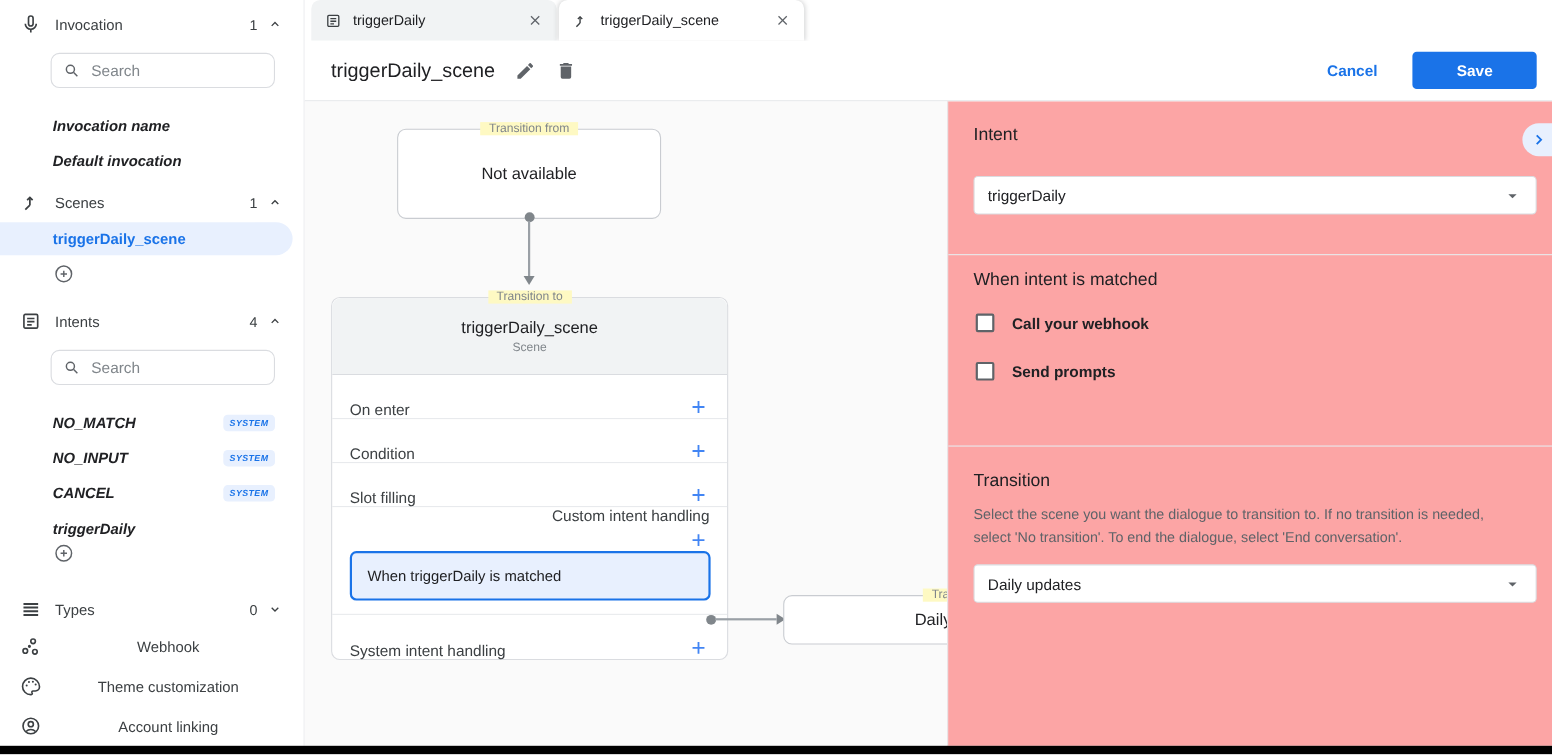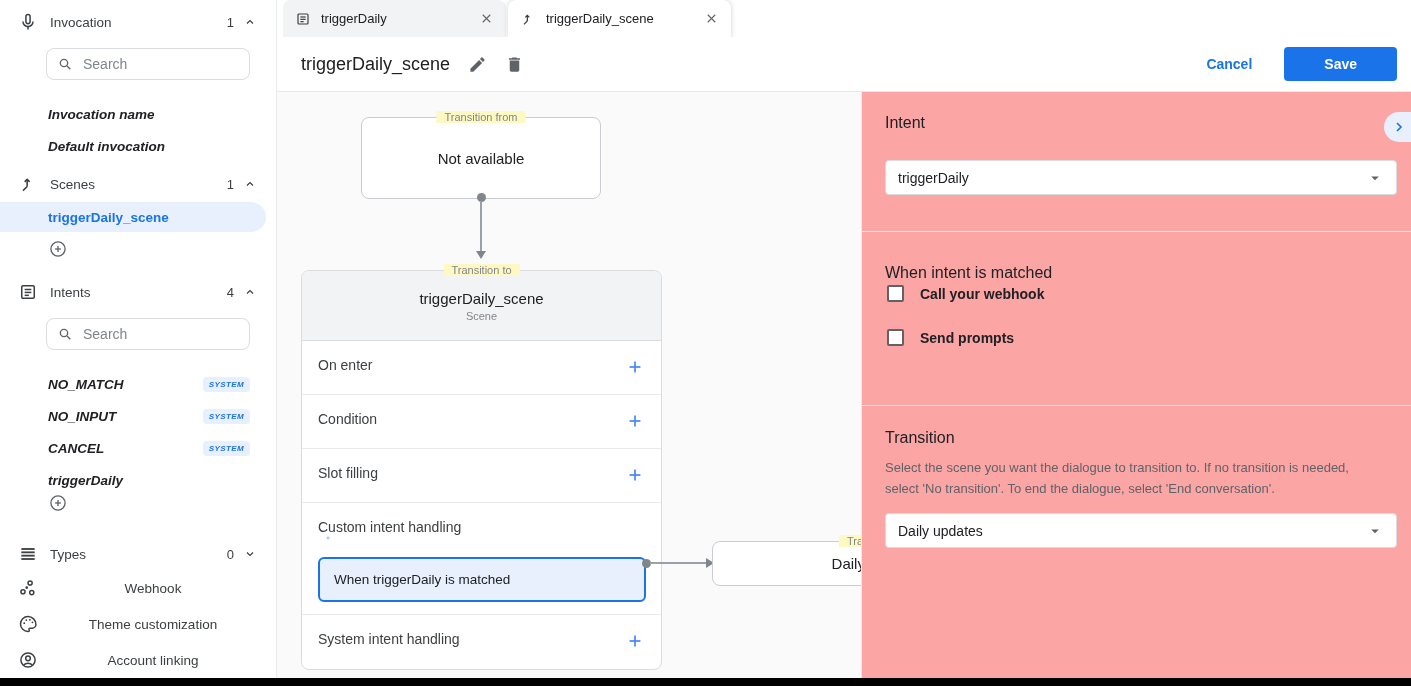--- a/index.html
+++ b/index.html
@@ -55,21 +55,21 @@
   .dot { position:absolute; width:9px; height:9px; border-radius:50%; background:#80868b; }
   .vline { position:absolute; width:1.5px; background:#9aa0a6; }
   .hline { position:absolute; height:1.5px; background:#9aa0a6; }
   .arrow-down { position:absolute; width:0; height:0; border-left:5px solid transparent; border-right:5px solid transparent; border-top:8px solid #80868b; }
   .arrow-right { position:absolute; width:0; height:0; border-top:5px solid transparent; border-bottom:5px solid transparent; border-left:8px solid #80868b; }
 
   #scene-card { position:absolute; left:24px; top:178px; width:361px; background:#fff; border:1px solid #dadce0; border-radius:8px; }
   #scene-card .card-header { height:70px; background:#f1f3f4; border-bottom:1px solid #dadce0; border-radius:8px 8px 0 0; display:flex; flex-direction:column; align-items:center; justify-content:center; gap:3px; }
   #scene-card .card-title { font-size:15px; color:#202124; }
   #scene-card .card-subtitle { font-size:11px; color:#80868b; }
-  .scene-row { display:flex; align-items:flex-start; height:54px; padding:16px 16px; border-bottom:1px solid #e8eaed; cursor:pointer; }
+  .scene-row { display:flex; align-items:flex-end; height:40px; padding:0 16px; border-bottom:1px solid #e8eaed; cursor:pointer; }
   .scene-row .rlabel { font-size:14px; color:#3c4043; flex:1; }
   .scene-row .add { width:20px; height:20px; color:#4285f4; cursor:pointer; }
   .handler-wrap { border-bottom:1px solid #e8eaed; }
   .handler-wrap .scene-row { border-bottom:none;flex-direction:column; }
   #selected-handler { margin:0 15px 12px 16px; height:45px; background:#e8f0fe; border:2px solid #1a73e8; border-radius:6px; display:flex; align-items:center; padding:0 14px; font-size:13.5px; color:#202124; cursor:pointer; }
   .scene-row.last { border-bottom:none; }
 
   #target-box { position:absolute; left:435px; top:449px; width:330px; height:45px; background:#fff; border:1px solid #c9ccd1; border-radius:8px; display:flex; align-items:center; justify-content:center; cursor:pointer; }
   #target-box .content { font-size:15px; color:#202124; }
 
@@ -366,21 +366,21 @@
 
         <div class="select" style="top:68px">
           <span class="sval">triggerDaily</span>
           <svg class="caret" viewBox="0 0 24 24" fill="#5f6368">
               <path d="M7 10l5 5 5-5z"></path>
             </svg>
         </div>
 
         <div class="pdivider" style="top:139px"></div>
 
-        <div class="panel-h" style="top:172px">When intent is matched</div>
+        <div class="panel-h" style="top:154px">When intent is matched</div>
 
         <div class="chk-row" style="top:193px">
           <span class="chk"></span>
           <span class="chk-label">Call your webhook</span>
         </div>
         <div class="chk-row" style="top:237px">
           <span class="chk"></span>
           <span class="chk-label">Send prompts</span>
         </div>
 

